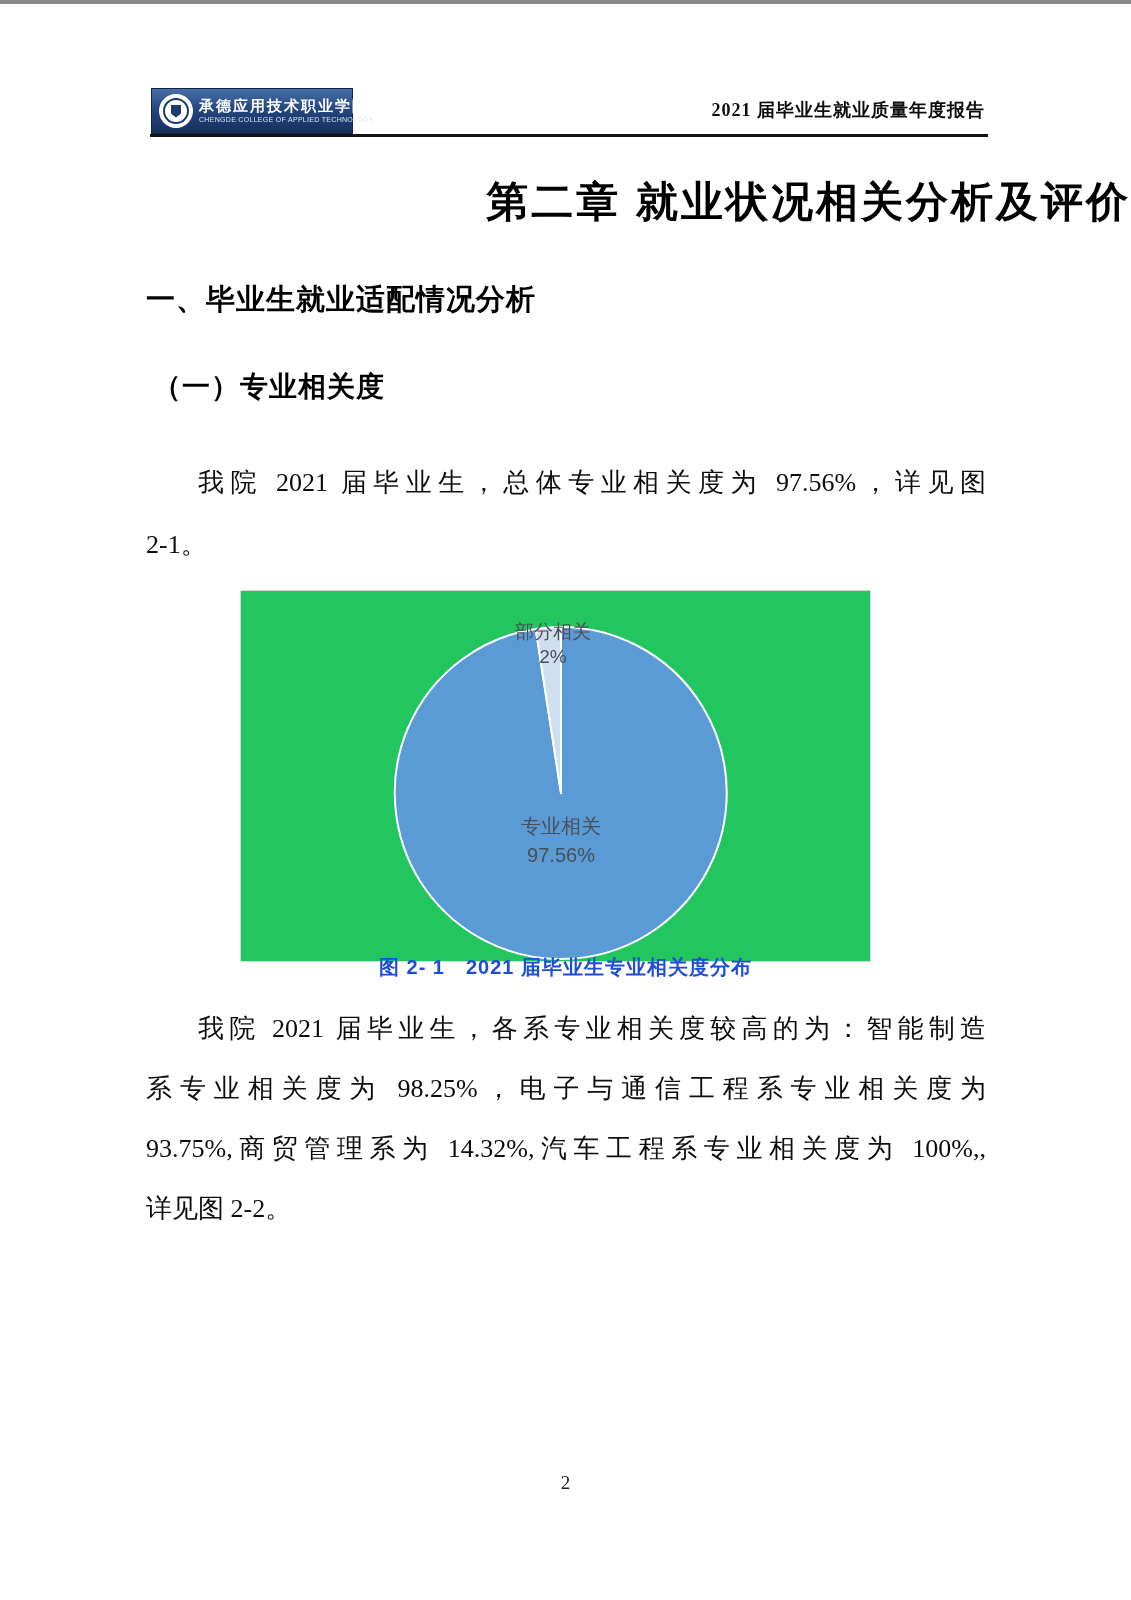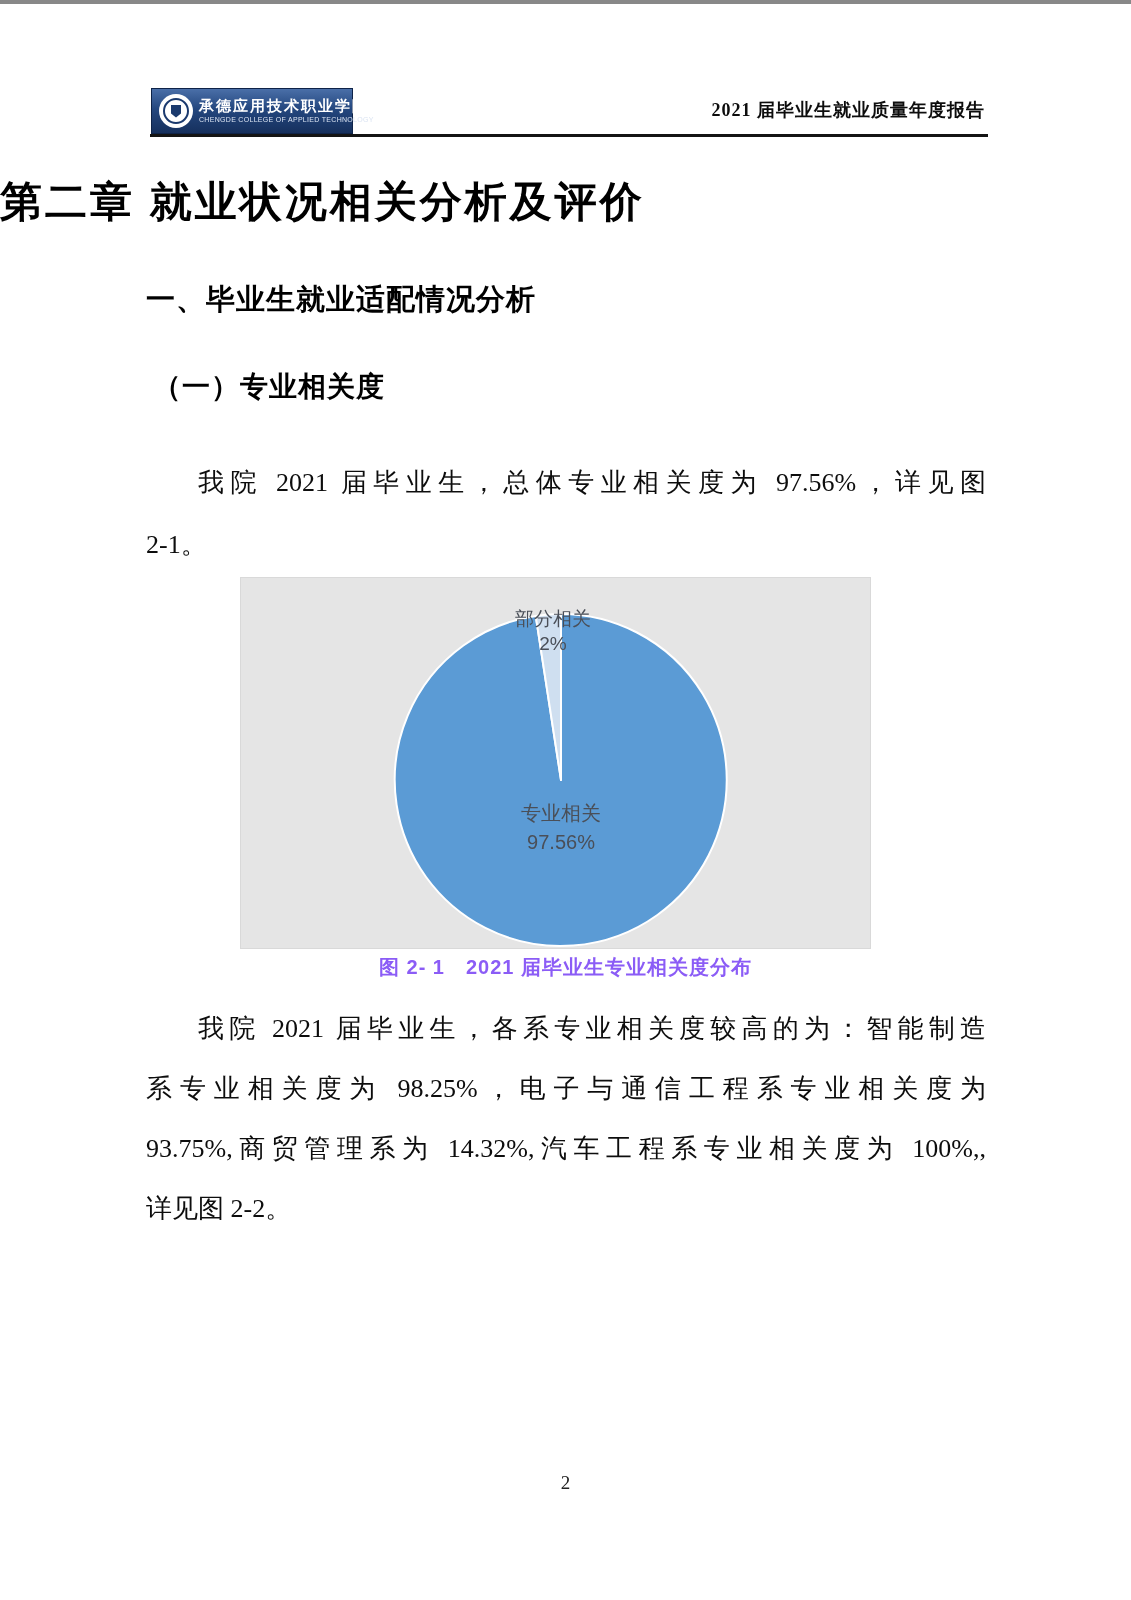--- a/index.html
+++ b/index.html
@@ -27,21 +27,21 @@
     font-family:"Liberation Serif", serif; white-space:nowrap; }
   .logo-en { color:#dbe4f2; font-size:7px; letter-spacing:0.3px; white-space:nowrap;
     font-family:"Liberation Sans", sans-serif; margin-top:2px; }
   .header-title {
     position:absolute; right:146px; top:94px; font-size:18px; font-weight:bold;
     color:#0d0d0d; letter-spacing:1px; font-family:"Liberation Serif", serif;
   }
   .header-rule { position:absolute; left:150px; width:838px; top:130px; height:3px; background:#141414; }
   
   .chapter-title {
-    position:absolute; left:0; width:100%; top:170px; text-align:left;
+    position:absolute; left:0; width:100%; top:170px; text-align:right;
     font-size:42px; font-weight:bold; letter-spacing:3px; color:#000;
     font-family:"Liberation Sans", sans-serif;
   }
   .section-heading {
     position:absolute; left:146px; top:276px; font-size:29px; font-weight:bold;
     color:#000; font-family:"Liberation Sans", sans-serif; letter-spacing:1px;
   }
   .subsection-heading {
     position:absolute; left:153px; top:364px; font-size:28px; font-weight:600;
     color:#000; font-family:"Liberation Serif", serif; letter-spacing:1px;
@@ -49,31 +49,31 @@
   
   .para { position:absolute; left:146px; width:840px; font-size:26px; color:#0d0d0d; }
   .para .line { line-height:62px; text-align:justify; text-align-last:justify;
     text-justify:inter-character; }
   .para .line.first { padding-left:52px; }
   .para .line.last { text-align:right; text-align-last:left;font-family:Liberation Serif, serif; }
   #para1 { top:448px; }
   #para2 { top:995px; } #para2 .line { line-height:60px; }
   
   .figure-box {
-    position:absolute; left:240px; top:573px; width:631px; height:372px;
-    background:#e5e5e5; border:1px solid #d9d9d9;
+    position:absolute; left:240px; top:586px; width:631px; height:372px;
+    background:#22c55e; border:1px solid #d9d9d9;
   }
   .figure-box svg { position:absolute; left:0; top:0; }
   .pie-label { position:absolute; text-align:center; color:#4a4f58;
     font-family:"Liberation Sans", sans-serif; }
   .pie-label-partial { left:251px; top:28px; width:122px; font-size:19px; line-height:25px; }
   .pie-label-main { left:240px; top:221px; width:160px; font-size:20px; line-height:29px; }
   .figure-caption {
     position:absolute; left:0; width:100%; top:950px; text-align:center;
-    font-size:20px; font-weight:bold; color:#8b5cf6; letter-spacing:1px;
+    font-size:20px; font-weight:bold; color:#1d4ed8; letter-spacing:1px;
     font-family:"Liberation Sans", sans-serif;
   }
   .page-number { position:absolute; left:0; width:100%; top:1468px; text-align:center;
     font-size:19px; color:#222; }
 </style>
 </head>
 <body>
 
 <div class="page">
 

